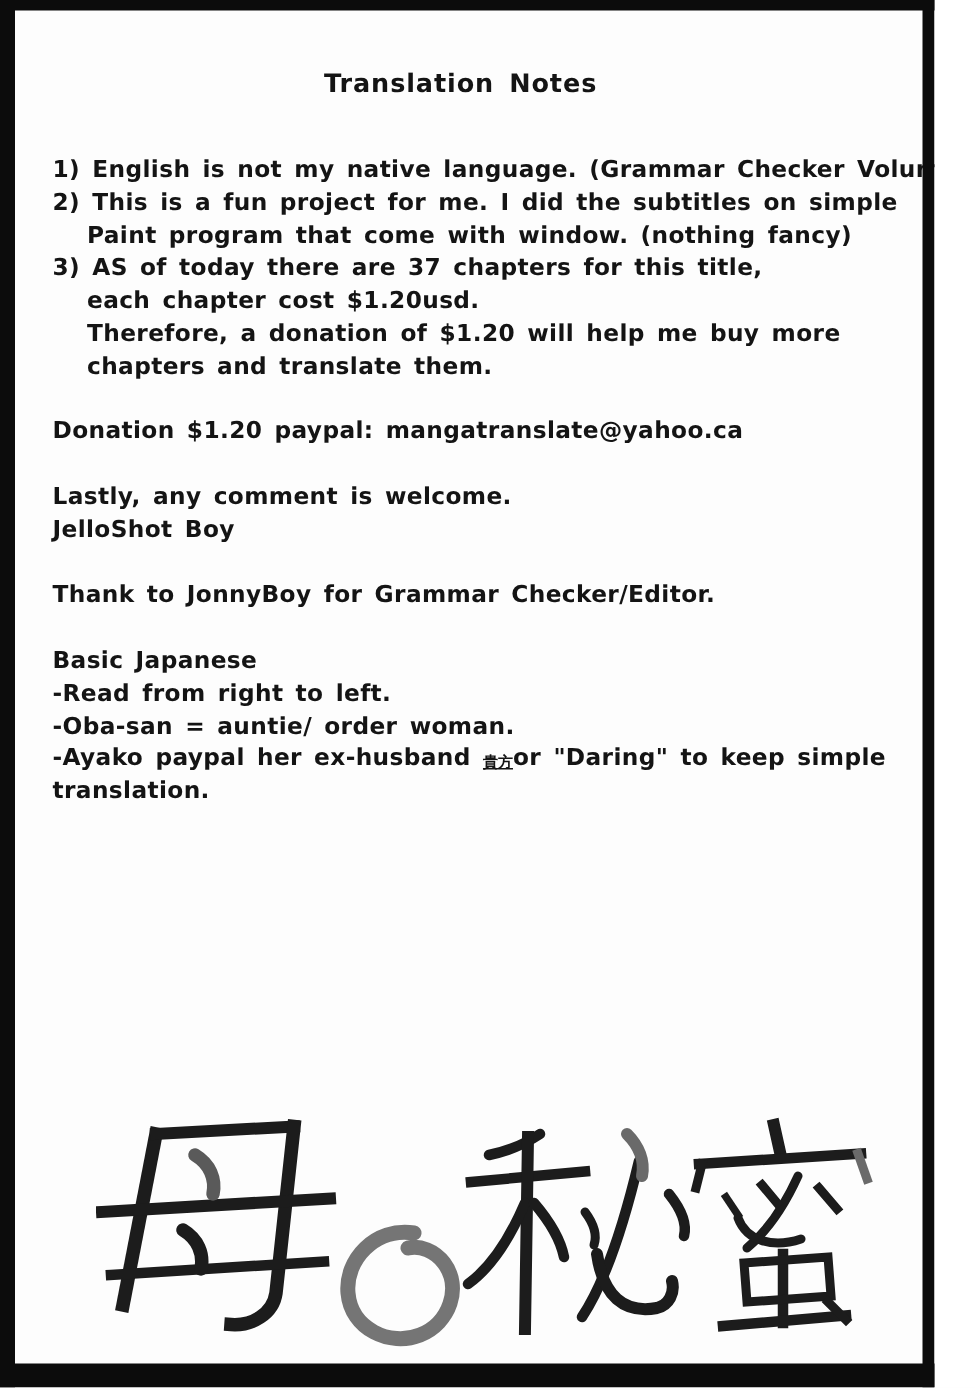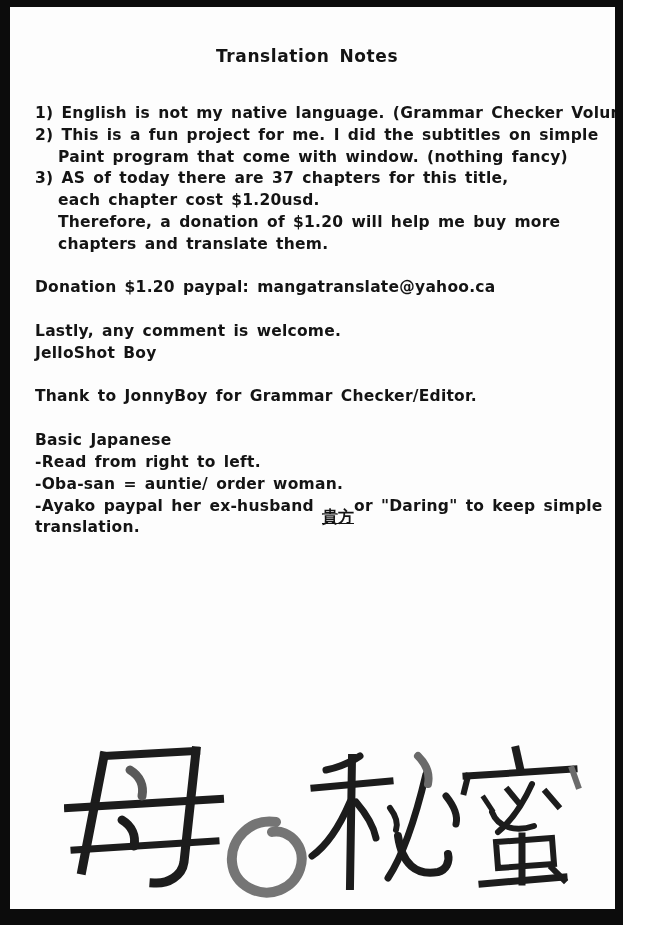--- a/index.html
+++ b/index.html
@@ -26,22 +26,22 @@
     letter-spacing:0.6px; word-spacing:3.5px; white-space:pre;
   }
   .notes {
     position:absolute; left:35px; top:103px;
     font-size:15.5px; font-weight:bold; color:#141414;
     letter-spacing:0.25px; word-spacing:2.5px;
   }
   .notes .line { height:21.8px; line-height:21.8px; white-space:pre; }
   .notes .indent { padding-left:23px; }
   .kanji-inline {
-    font-size:16px; letter-spacing:0;
-    position:relative; top:11px;
+    font-size:10px; letter-spacing:0;
+    position:relative; top:1px;
     font-family:"DejaVu Serif", serif;
     text-decoration:underline;
   }
   .big-title { position:absolute; left:64px; top:744px; width:520px; height:160px; }
   .big-title svg { display:block; }
 </style>
 </head>
 <body>
 
 <div class="page">

